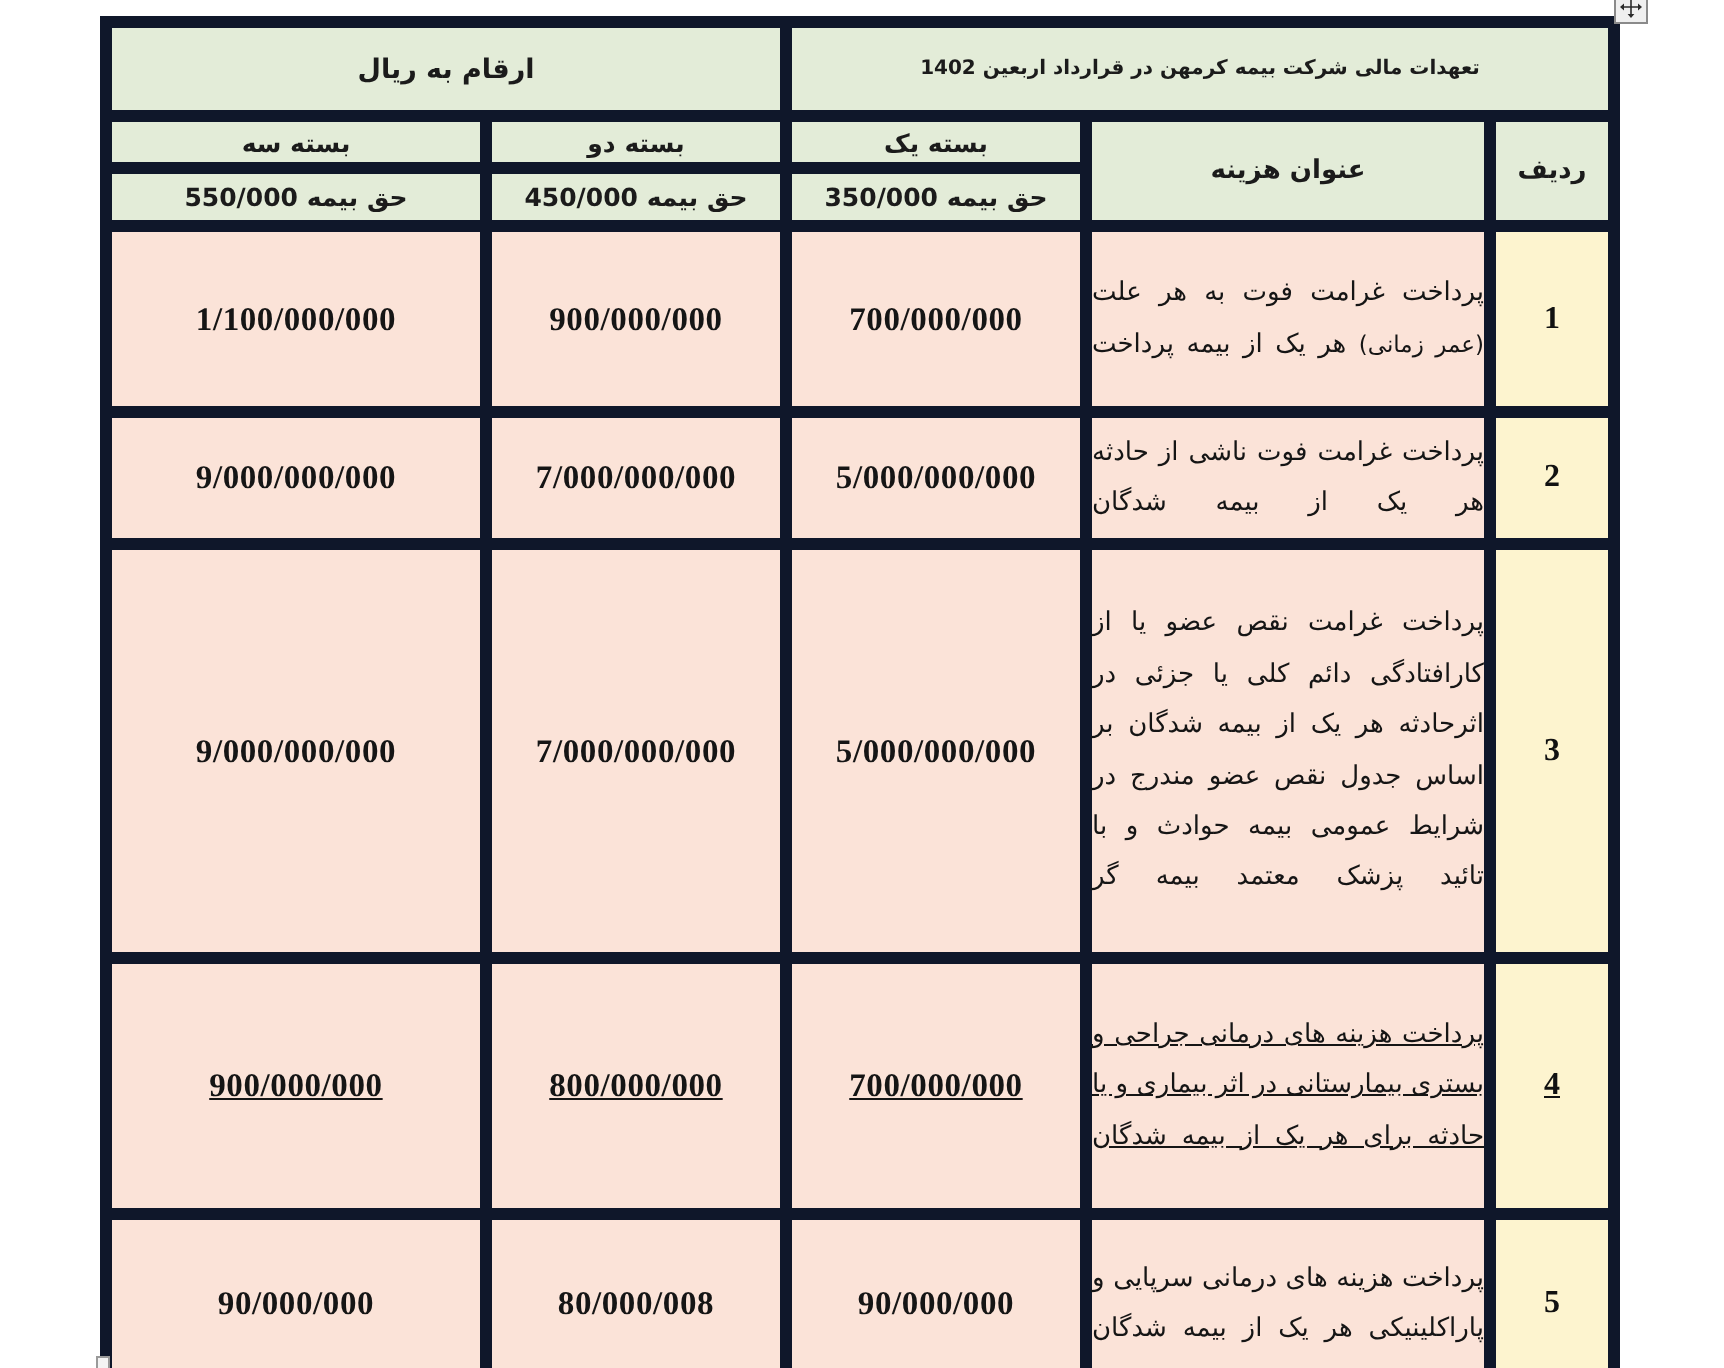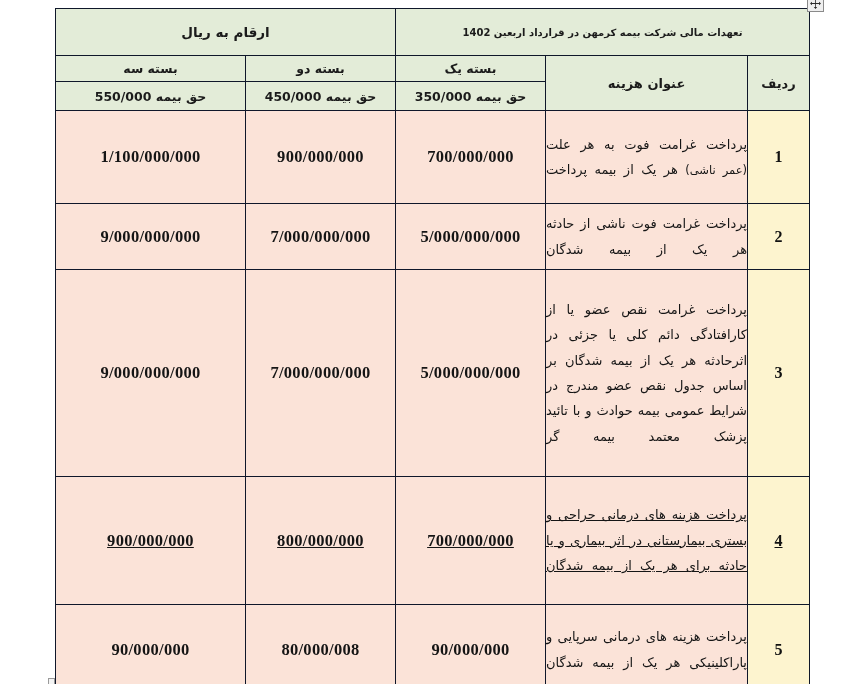--- a/index.html
+++ b/index.html
@@ -50,21 +50,21 @@
   #obligations-table {
     position: absolute;
     right: 52px;
     top: 8px;
     width: 755px;
     border-collapse: collapse;
     table-layout: fixed;
     direction: rtl;
   }
   #obligations-table td, #obligations-table th {
-    border: 1px solid #0f172a;
+    border: 6px solid #0f172a;
     padding: 0;
     vertical-align: middle;
     box-sizing: border-box;
   }
 
   
   col.c-radif { width: 62px; }
   col.c-title { width: 202px; }
   col.c-pkg   { width: 150px; }
   col.c-pkg3  { width: 190px; }
@@ -171,21 +171,21 @@
     </tr>
 
     <tr>
       <td class="hdr-green col-head-premium">حق بیمه 350/000</td>
       <td class="hdr-green col-head-premium">حق بیمه 450/000</td>
       <td class="hdr-green col-head-premium">حق بیمه 550/000</td>
     </tr>
 
     <tr class="r1">
       <td class="radif-cell">1</td>
-      <td class="title-cell"><span>پرداخت غرامت فوت به هر علت</span> <span class="small-note">(عمر ناشی)</span> <span>هر یک از بیمه پرداخت</span></td>
+      <td class="title-cell"><span>پرداخت غرامت فوت به هر علت</span> <span class="small-note">(عمر زمانی)</span> <span>هر یک از بیمه پرداخت</span></td>
       <td class="amount-cell">700/000/000</td>
       <td class="amount-cell">900/000/000</td>
       <td class="amount-cell">1/100/000/000</td>
     </tr>
 
     <tr class="r2">
       <td class="radif-cell">2</td>
       <td class="title-cell">پرداخت غرامت فوت ناشی از حادثه هر یک از بیمه شدگان</td>
       <td class="amount-cell">5/000/000/000</td>
       <td class="amount-cell">7/000/000/000</td>

